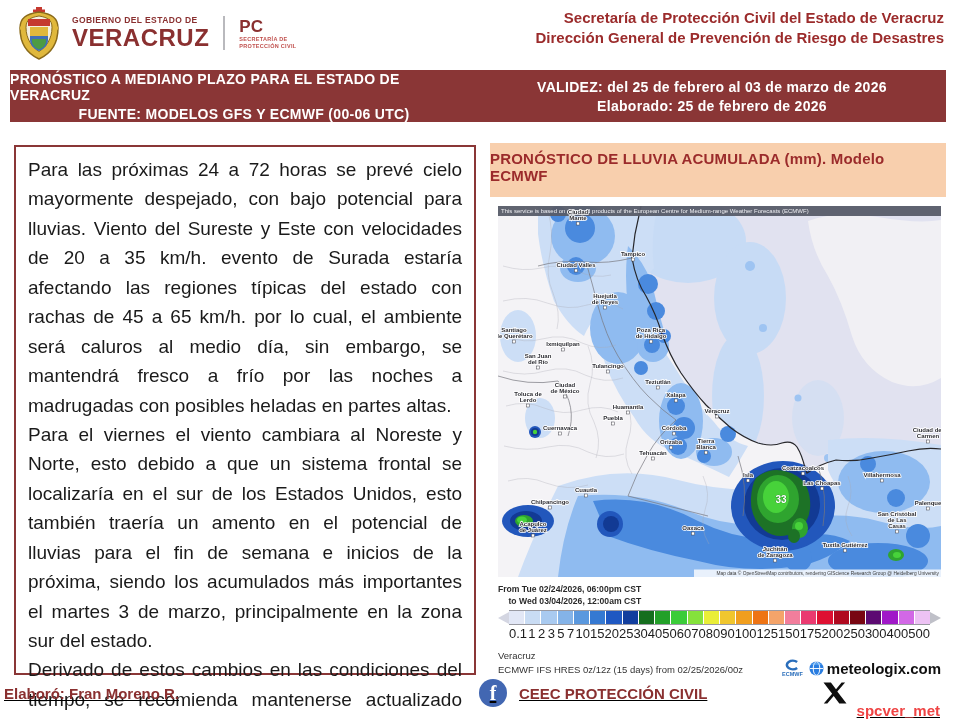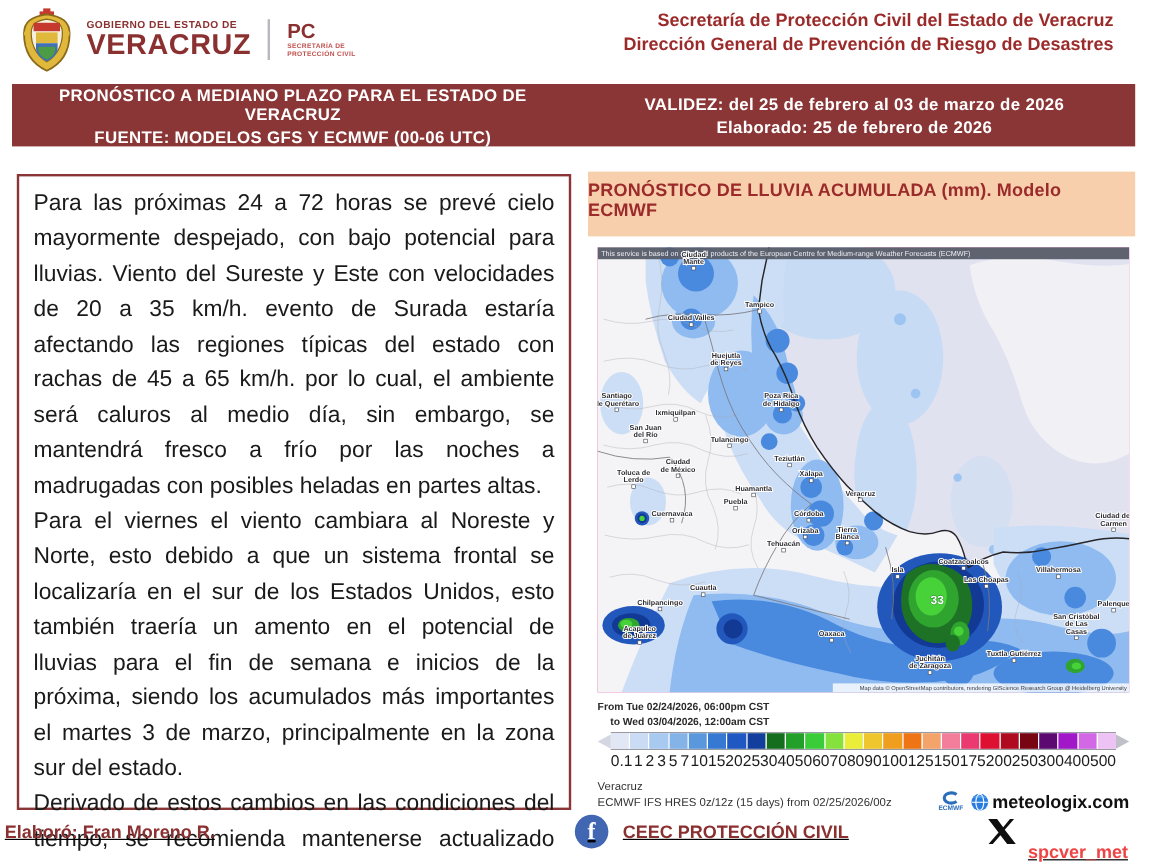--- a/index.html
+++ b/index.html
@@ -9,38 +9,38 @@
   
   .logo-row{position:absolute;top:6px;left:16px;display:flex;align-items:center;gap:10px;}
   .coat{width:46px;height:54px;}
   .brand-text{display:flex;flex-direction:column;line-height:1;}
   .brand-small{font-size:8.5px;font-weight:bold;color:#8a3030;letter-spacing:.4px;}
   .brand-big{font-size:24px;font-weight:bold;color:#8a3030;letter-spacing:.5px;margin-top:1px;}
   .logo-div{width:2px;height:34px;background:#b9b9bd;margin:0 4px;}
   .pc-block{display:flex;flex-direction:column;line-height:1.15;}
   .pc-big{font-size:17px;font-weight:bold;color:#8a3030;}
   .pc-sub{font-size:5.5px;font-weight:bold;color:#c0504d;letter-spacing:.3px;}
-  .org-block{position:absolute;top:8px;right:32px;text-align:right;font-size:15px;font-weight:bold;color:#9b2b2b;line-height:1.35;}
+  .org-block{position:absolute;top:8px;right:16px;text-align:right;font-size:15px;font-weight:bold;color:#9b2b2b;line-height:1.35;}
 
   
   .banner{position:absolute;top:70px;left:10px;right:14px;height:52px;background:#8a3636;display:flex;}
   .banner-col{flex:1;display:flex;flex-direction:column;justify-content:center;align-items:center;gap:3px;}
-  .banner-line{color:#fff;font-weight:bold;font-size:14px;letter-spacing:.3px;text-align:center;}
+  .banner-line{color:#fff;font-weight:bold;font-size:14px;letter-spacing:.3px;text-align:left;}
 
   
   .left-panel{position:absolute;left:14px;top:145px;width:462px;height:530px;background:#fff;border:2px solid #8a3636;box-sizing:border-box;padding:8px 12px 0 12px;}
   .persp-title{text-align:center;font-size:16px;font-weight:bold;color:#111;margin:2px 0 14px 0;}
   .persp-par{font-size:19px;color:#1a1a1a;text-align:justify;line-height:1.55;margin:0;}
 
   
   .right-panel{position:absolute;left:490px;top:143px;width:456px;}
   .peach-header{height:54px;background:#f8cfad;display:flex;align-items:flex-start;justify-content:center;padding-top:7px;box-sizing:border-box;}
   .peach-title{font-size:15px;font-weight:bold;color:#9b2b2b;letter-spacing:.2px;}
 
-  .map-wrap{position:relative;width:443px;height:371px;margin:9px 0 0 8px;background:#ec4899;}
+  .map-wrap{position:relative;width:443px;height:371px;margin:9px 0 0 8px;background:#0f766e;}
   .map-wrap svg{position:absolute;inset:0;}
   .city-marker{fill:#fff;stroke:#45454c;stroke-width:.5;}
   .city-label{font-family:"Liberation Sans",sans-serif;font-size:6px;fill:#2e2e34;stroke:#ffffff;stroke-width:1.6;paint-order:stroke;text-anchor:middle;font-weight:bold;}
   .max-label{font-family:"Liberation Sans",sans-serif;font-size:10px;font-weight:bold;fill:#fff;stroke:#1d7226;stroke-width:.6;paint-order:stroke;text-anchor:middle;}
   .svc-note{font-family:"Liberation Sans",sans-serif;font-size:6px;fill:#eeeef2;}
   .map-attrib-text{font-family:"Liberation Sans",sans-serif;font-size:4.8px;fill:#3a3a3a;}
 
   
   .legend{width:443px;margin:7px 0 0 8px;}
   .legend-row1{display:flex;justify-content:space-between;align-items:flex-start;}

